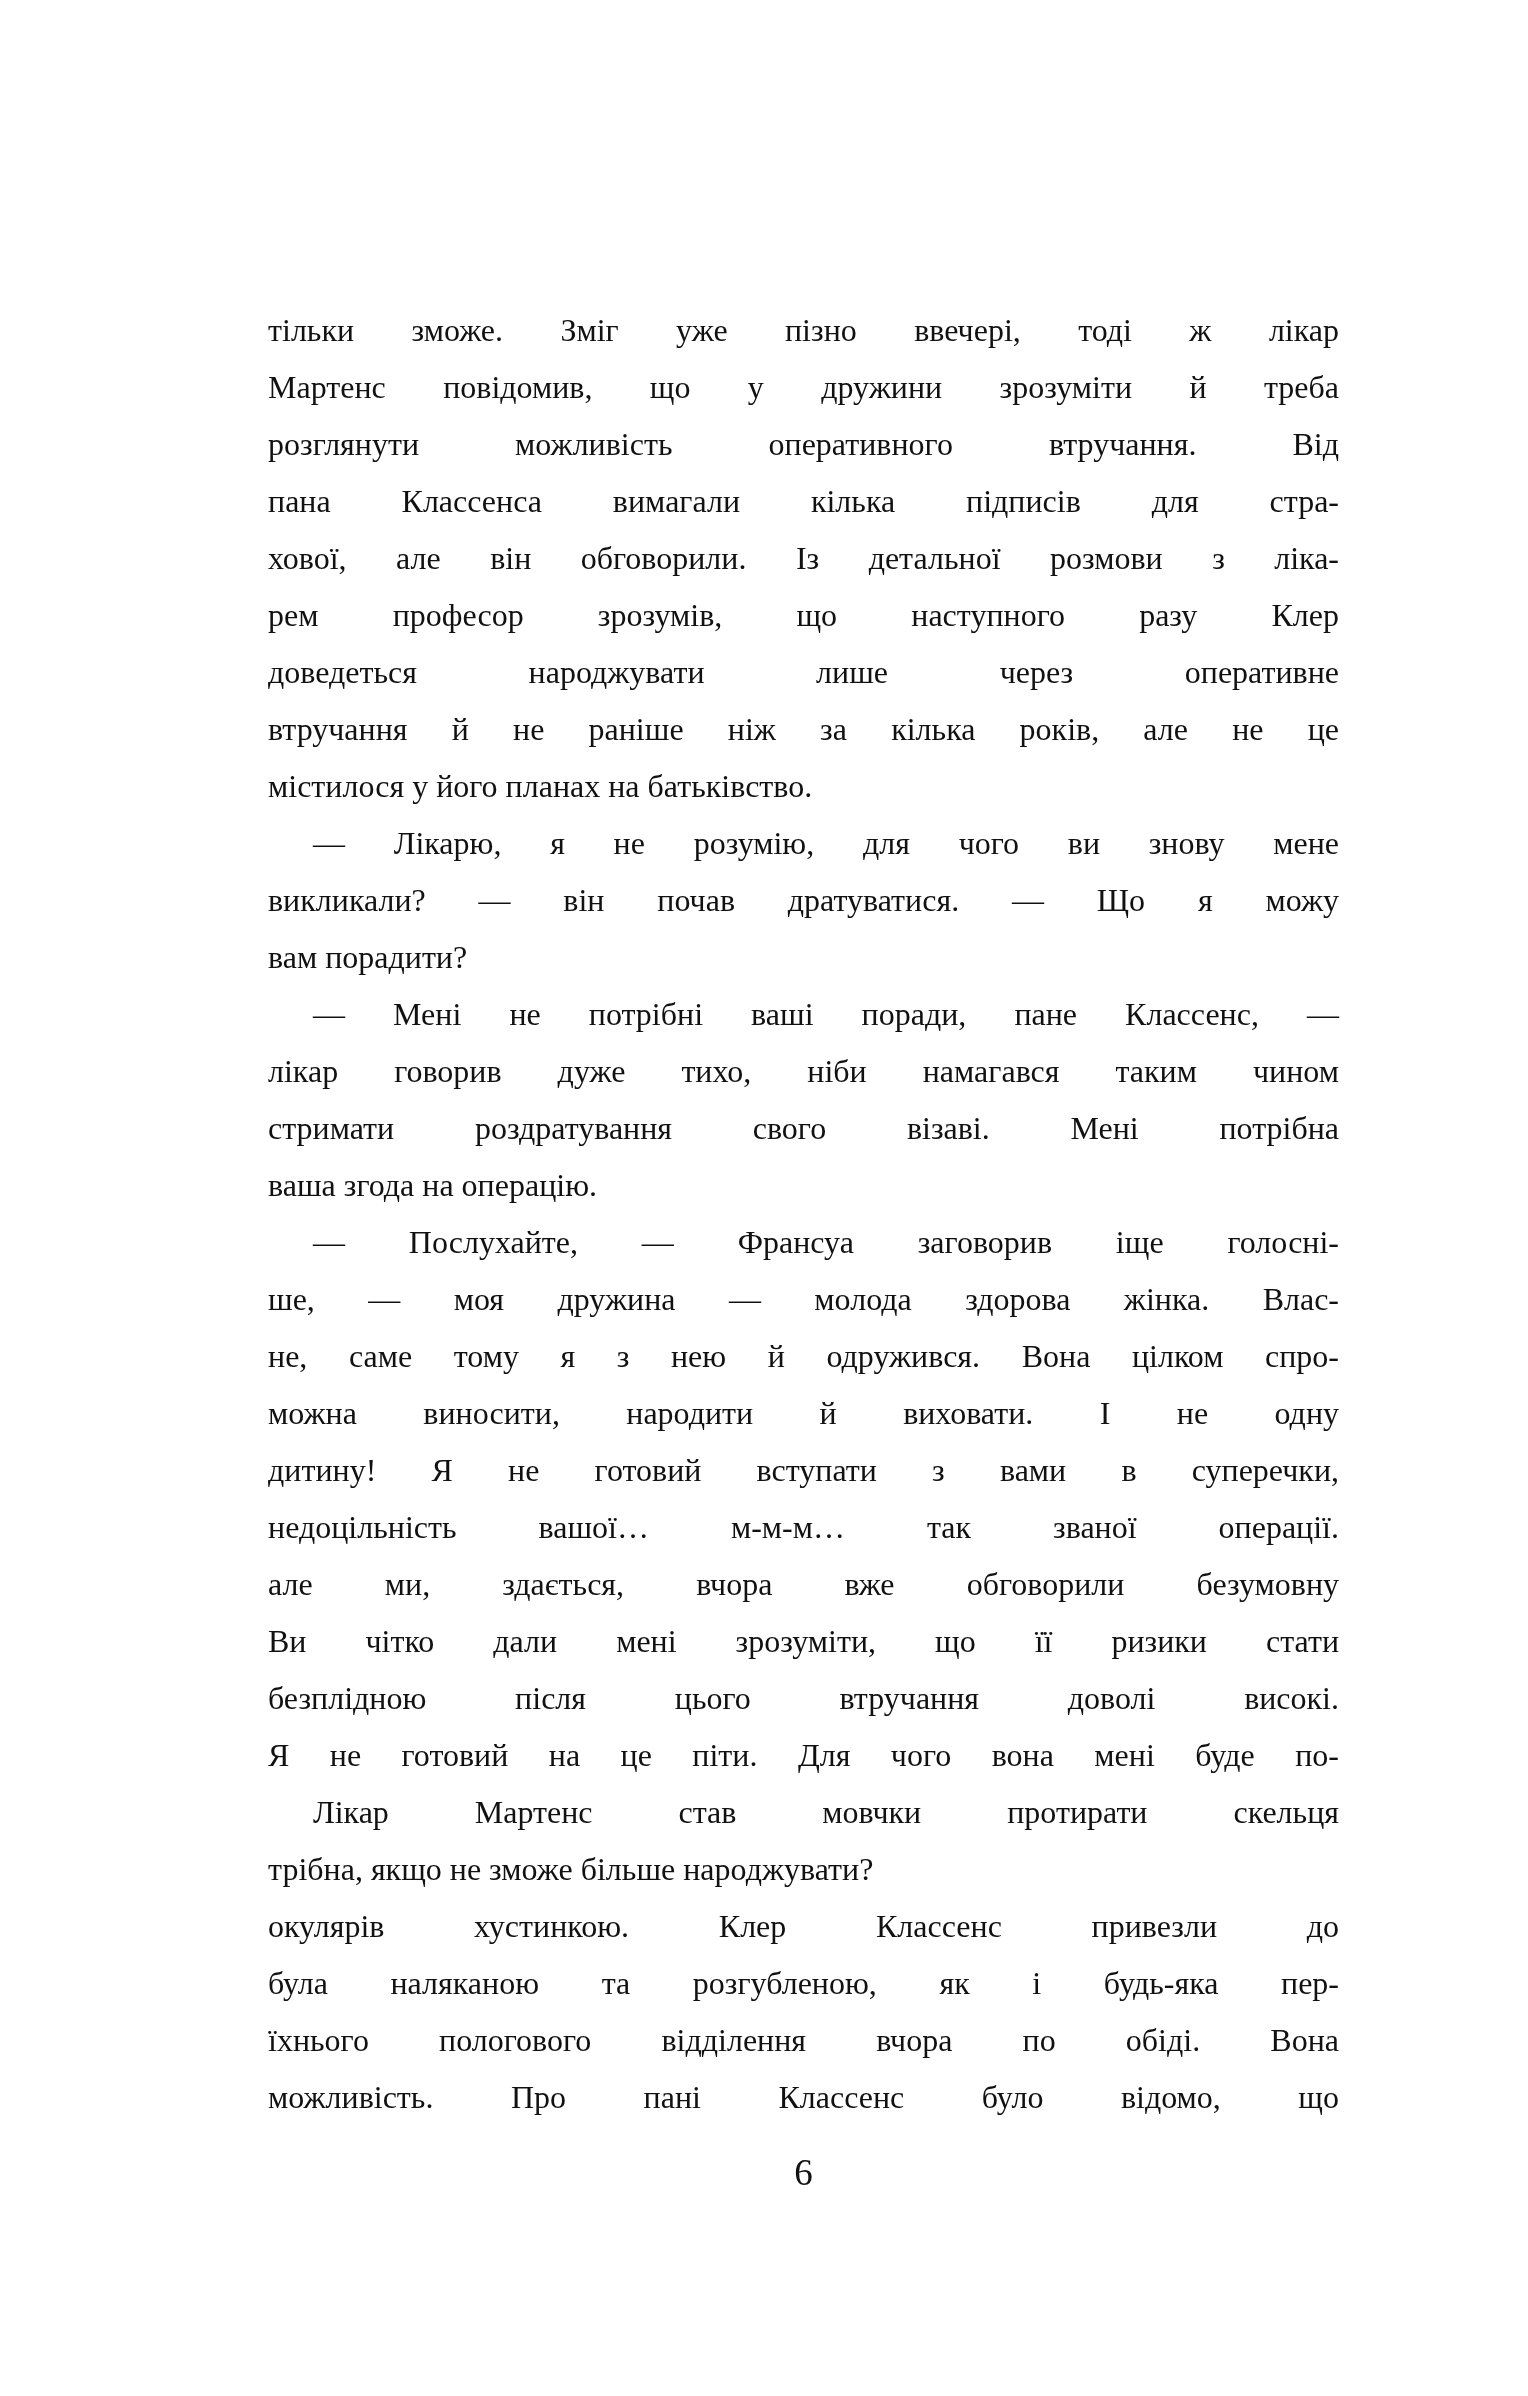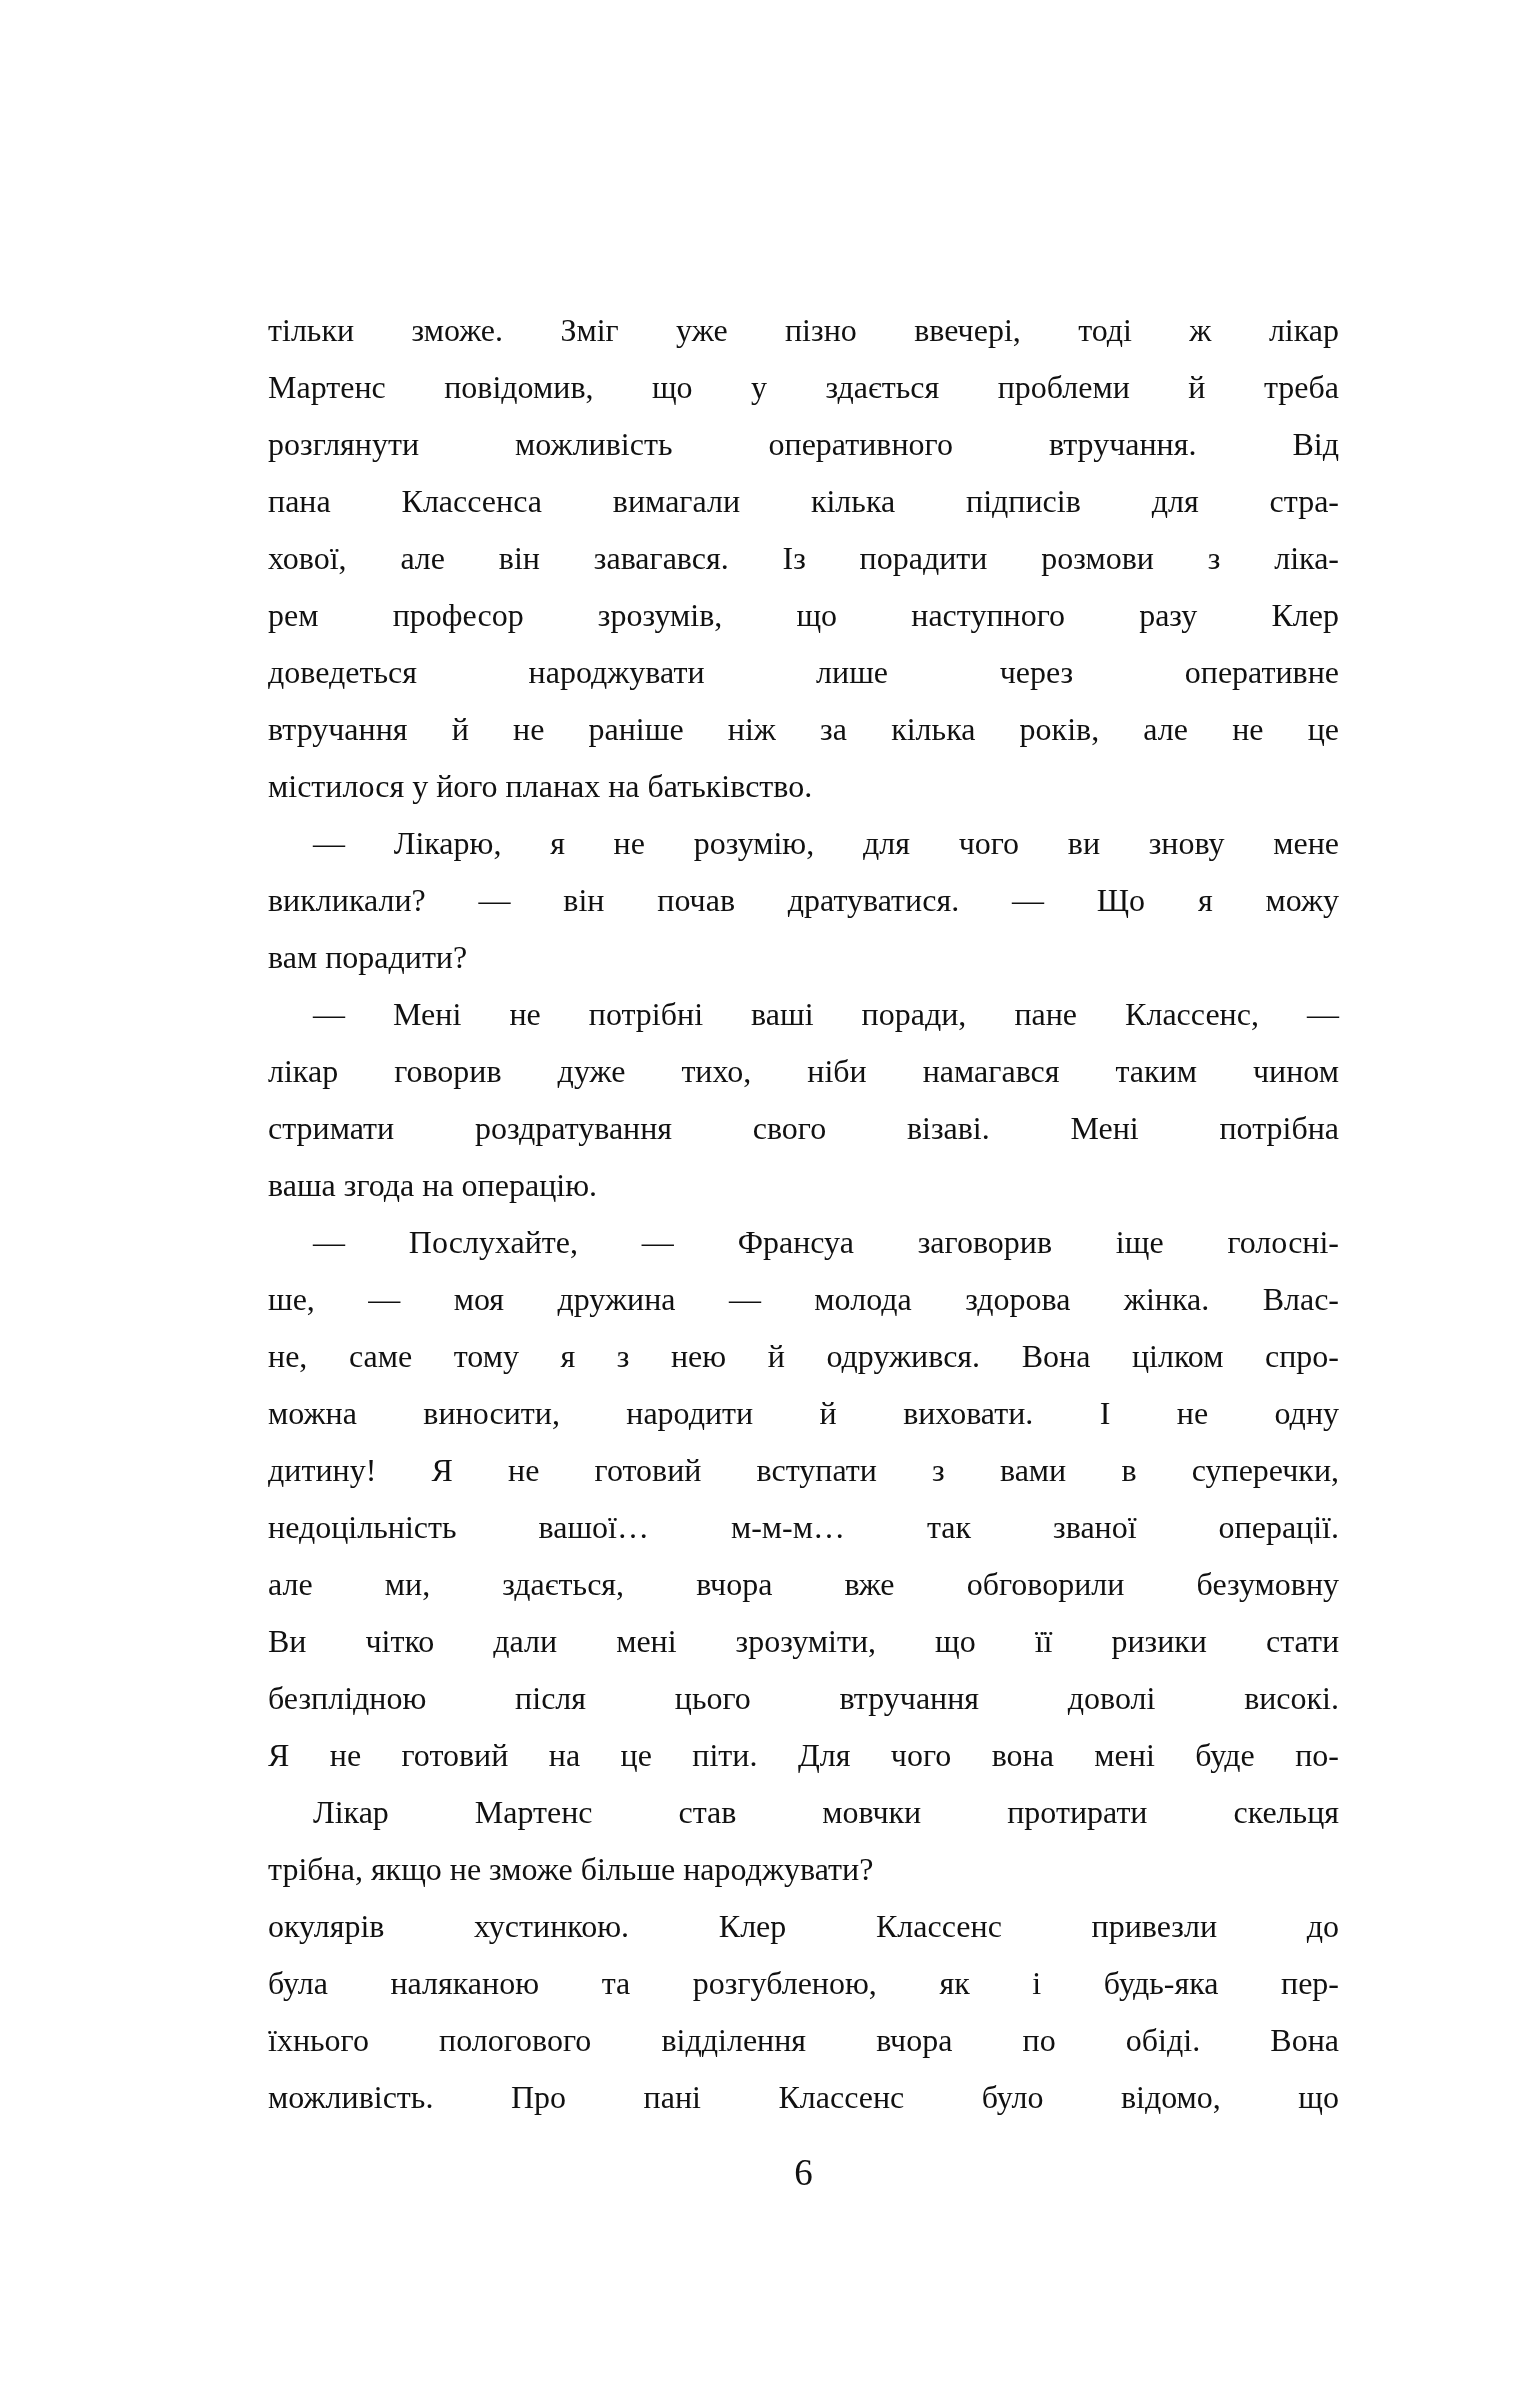--- a/index.html
+++ b/index.html
@@ -44,24 +44,24 @@
     font-size: 37px;
     line-height: 1;
   }
 </style>
 </head>
 <body>
 
 <div class="page">
   <div class="text-block">
     <div class="line">тільки зможе. Зміг уже пізно ввечері, тоді ж лікар</div>
-    <div class="line">Мартенс повідомив, що у здається проблеми й треба</div>
+    <div class="line">Мартенс повідомив, що у дружини зрозуміти й треба</div>
     <div class="line">розглянути можливість оперативного втручання. Від</div>
     <div class="line">пана Классенса вимагали кілька підписів для стра-</div>
-    <div class="line">хової, але він завагався. Із порадити розмови з ліка-</div>
+    <div class="line">хової, але він обговорили. Із детальної розмови з ліка-</div>
     <div class="line">рем професор зрозумів, що наступного разу Клер</div>
     <div class="line">доведеться народжувати лише через оперативне</div>
     <div class="line">втручання й не раніше ніж за кілька років, але не це</div>
     <div class="line last">містилося у його планах на батьківство.</div>
     <div class="line indent">— Лікарю, я не розумію, для чого ви знову мене</div>
     <div class="line">викликали? — він почав дратуватися. — Що я можу</div>
     <div class="line last">вам порадити?</div>
     <div class="line indent">— Мені не потрібні ваші поради, пане Классенс, —</div>
     <div class="line">лікар говорив дуже тихо, ніби намагався таким чином</div>
     <div class="line">стримати роздратування свого візаві. Мені потрібна</div>

